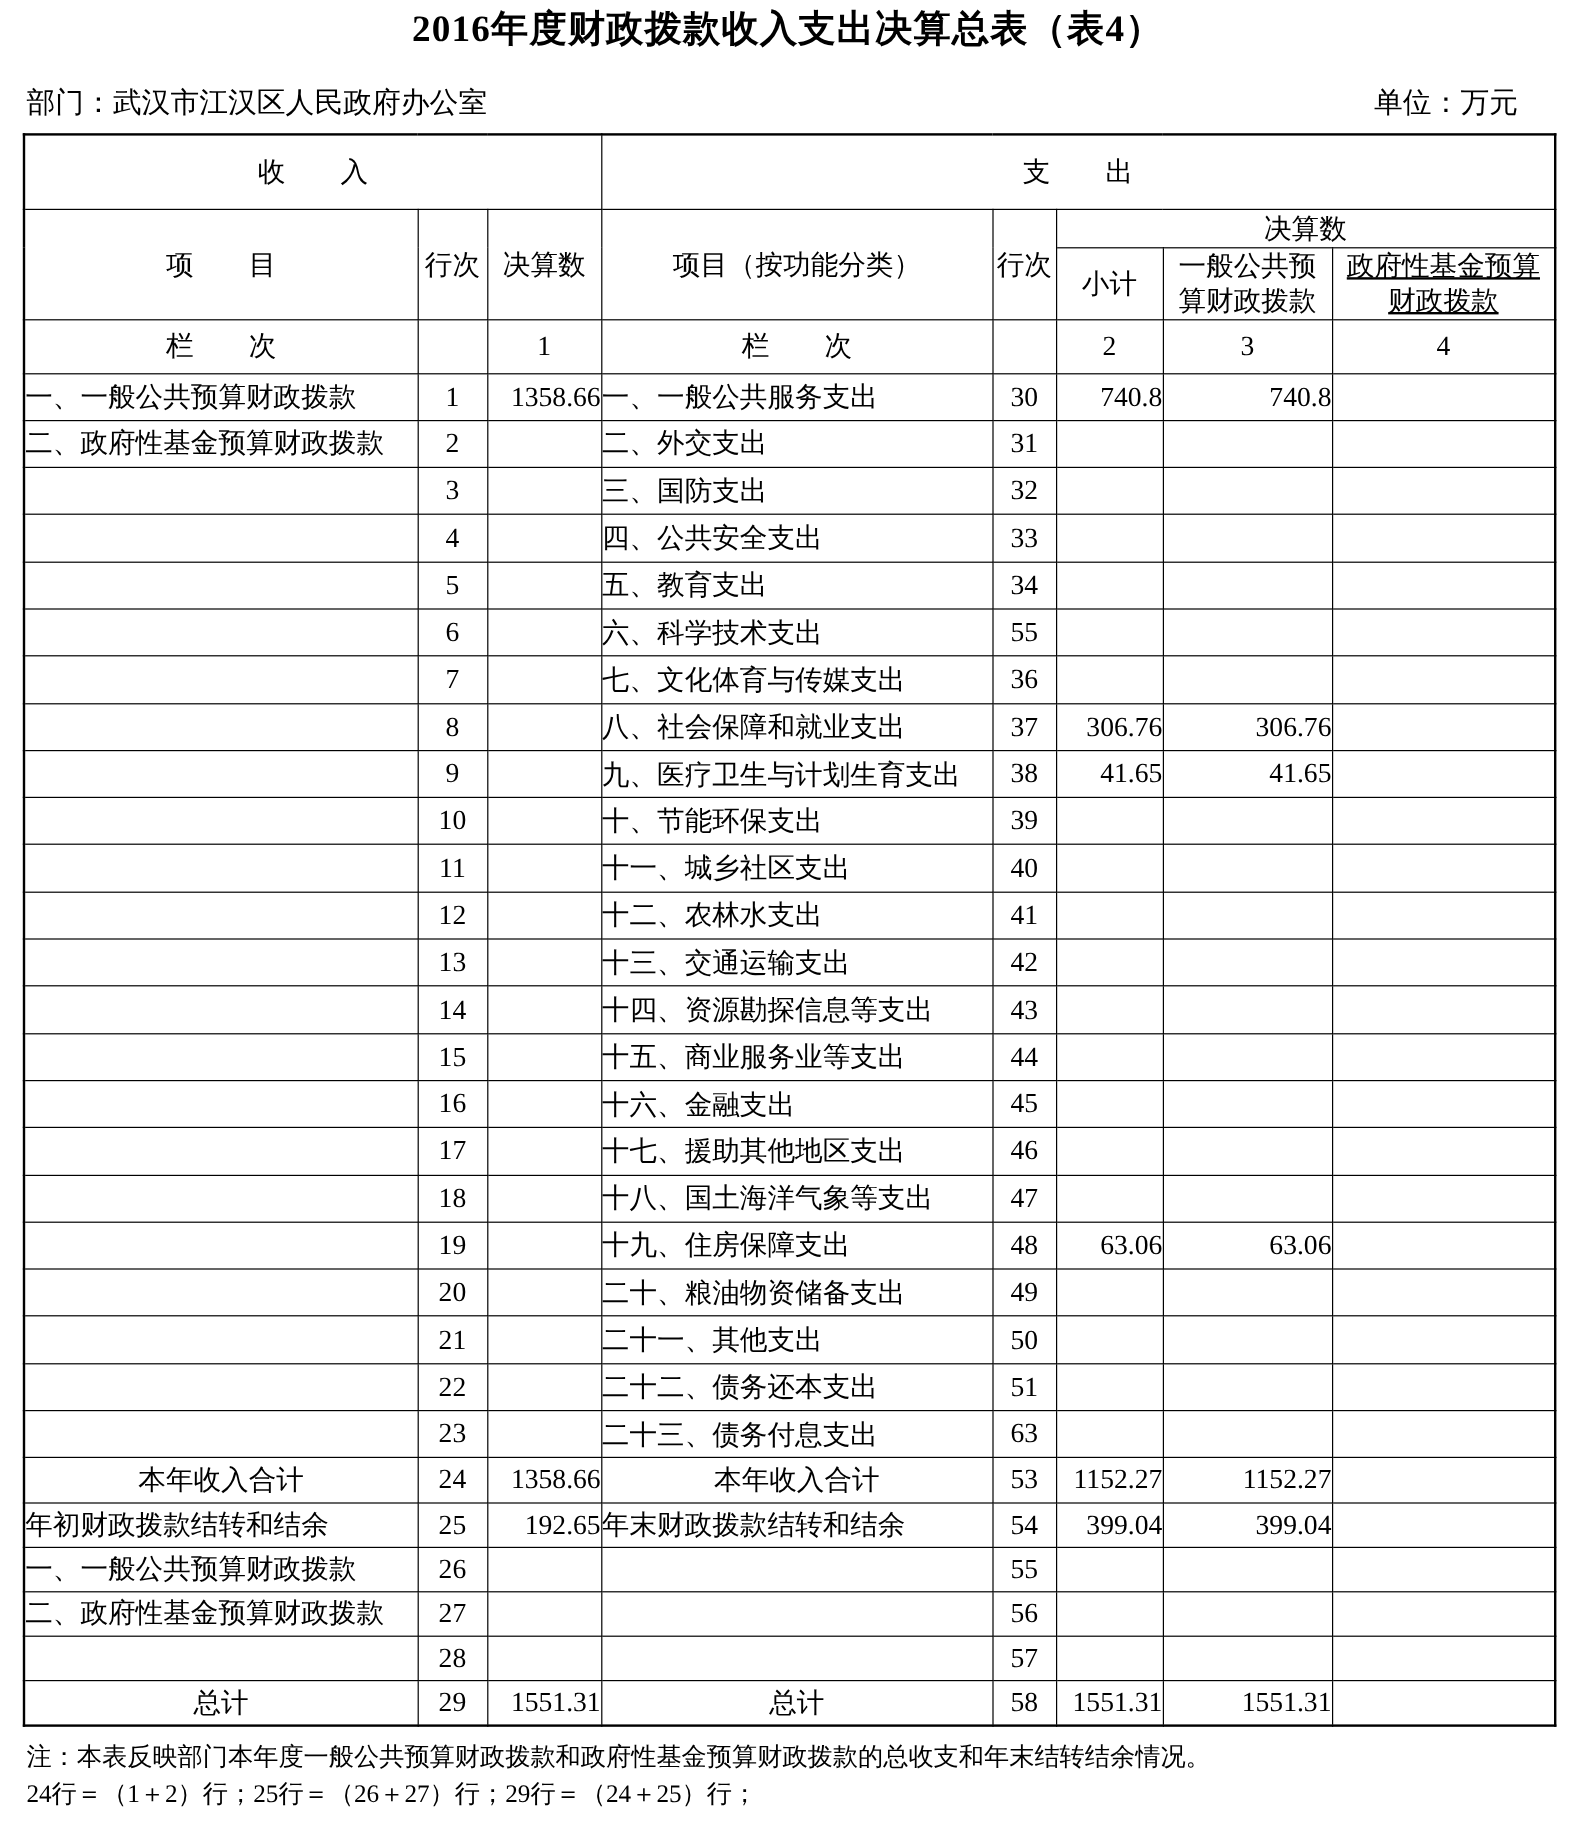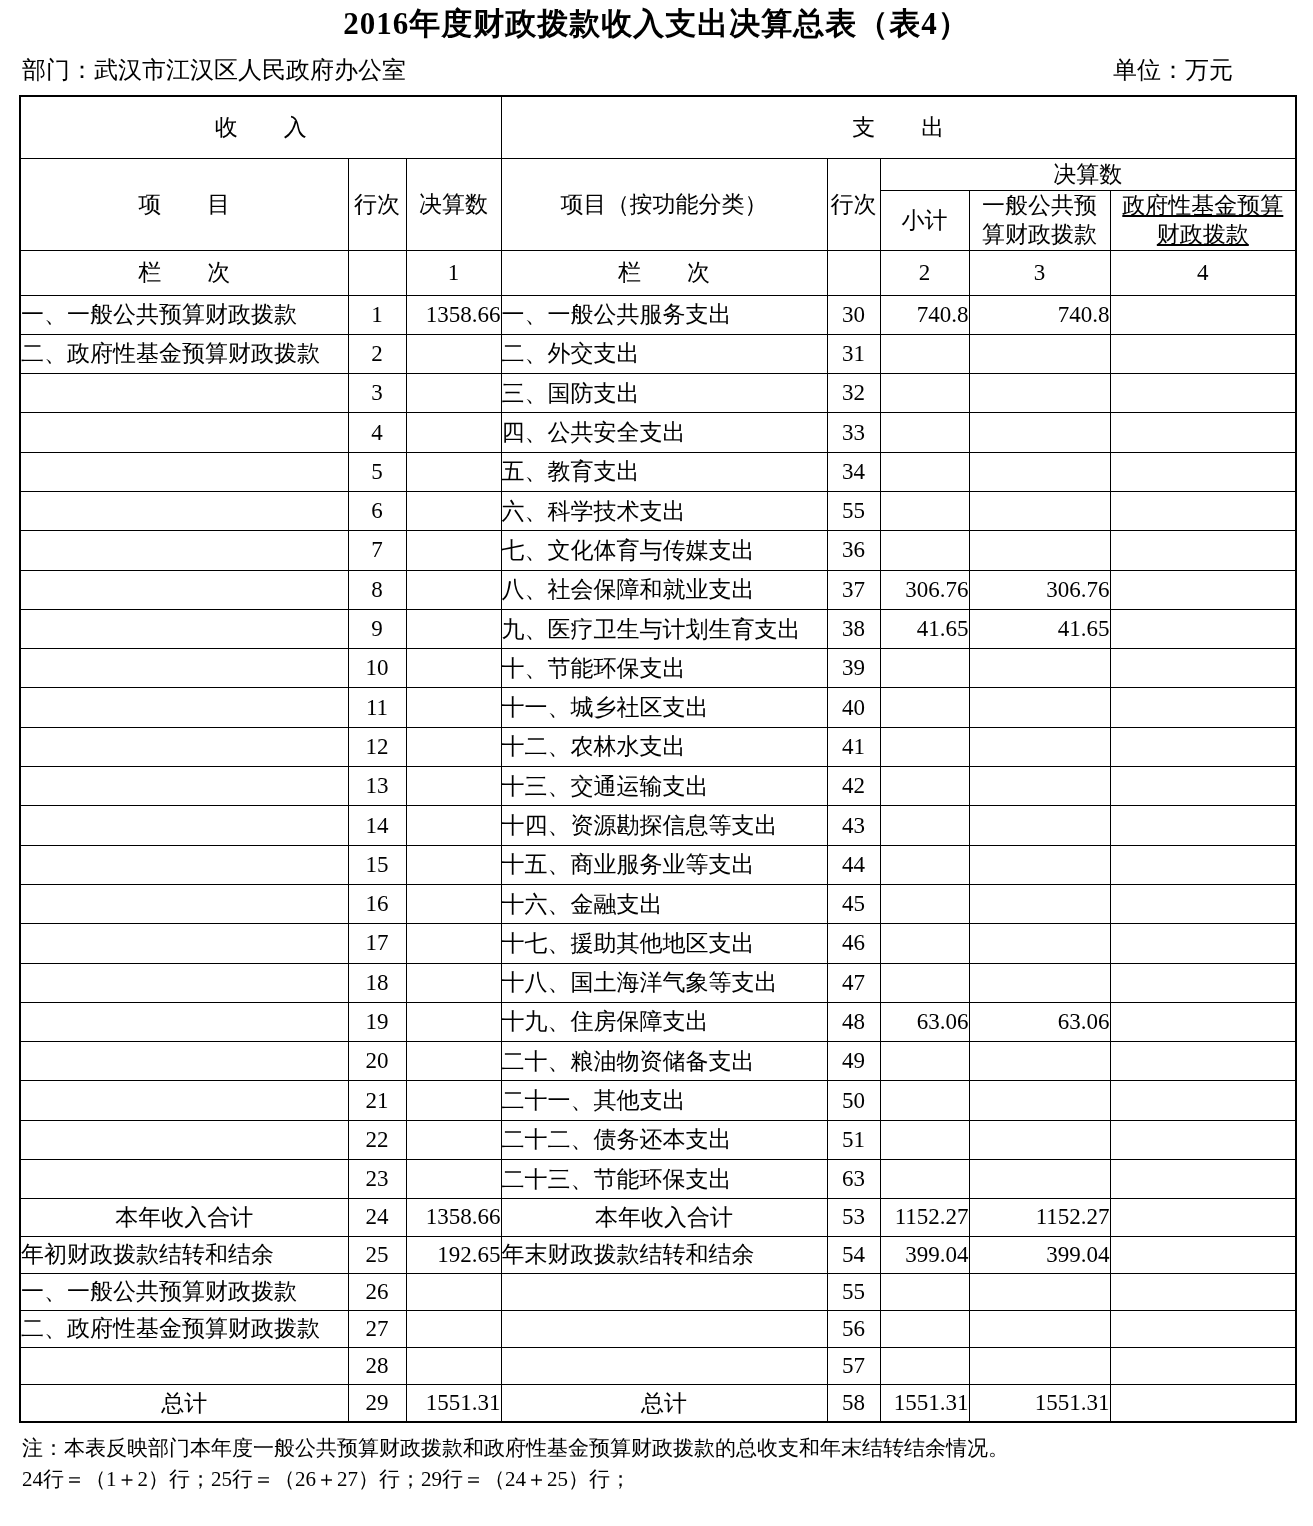--- a/index.html
+++ b/index.html
@@ -20,23 +20,23 @@
     text-align: center;
     font-size: 31px;
     font-weight: bold;
     line-height: 36px;
     letter-spacing: 1px;
   }
   .meta-row {
     display: flex;
     justify-content: space-between;
     align-items: flex-end;
-    margin-top: 15px;
+    margin-top: 31px;
     padding-left: 22px;
-    padding-right: 80px;
+    padding-right: 48px;
     font-size: 24px;
     line-height: 26px;
   }
   table.fiscal {
     border-collapse: collapse;
     table-layout: fixed;
     margin: 12px 0 0 19px;
     width: 1276px;
     font-size: 23px;
   }
@@ -340,21 +340,21 @@
         <td class="c-item">二十二、债务还本支出</td>
         <td class="c-line">51</td>
         <td class="c-num"></td>
         <td class="c-num"></td>
         <td class="c-num"></td>
       </tr>
       <tr class="r-a">
         <td class="c-item"></td>
         <td class="c-line">23</td>
         <td class="c-num"></td>
-        <td class="c-item">二十三、节能环保支出</td>
+        <td class="c-item">二十三、债务付息支出</td>
         <td class="c-line">63</td>
         <td class="c-num"></td>
         <td class="c-num"></td>
         <td class="c-num"></td>
       </tr>
       <tr class="r-b">
         <td class="c-item c-center">本年收入合计</td>
         <td class="c-line">24</td>
         <td class="c-num">1358.66</td>
         <td class="c-item c-center">本年收入合计</td>

